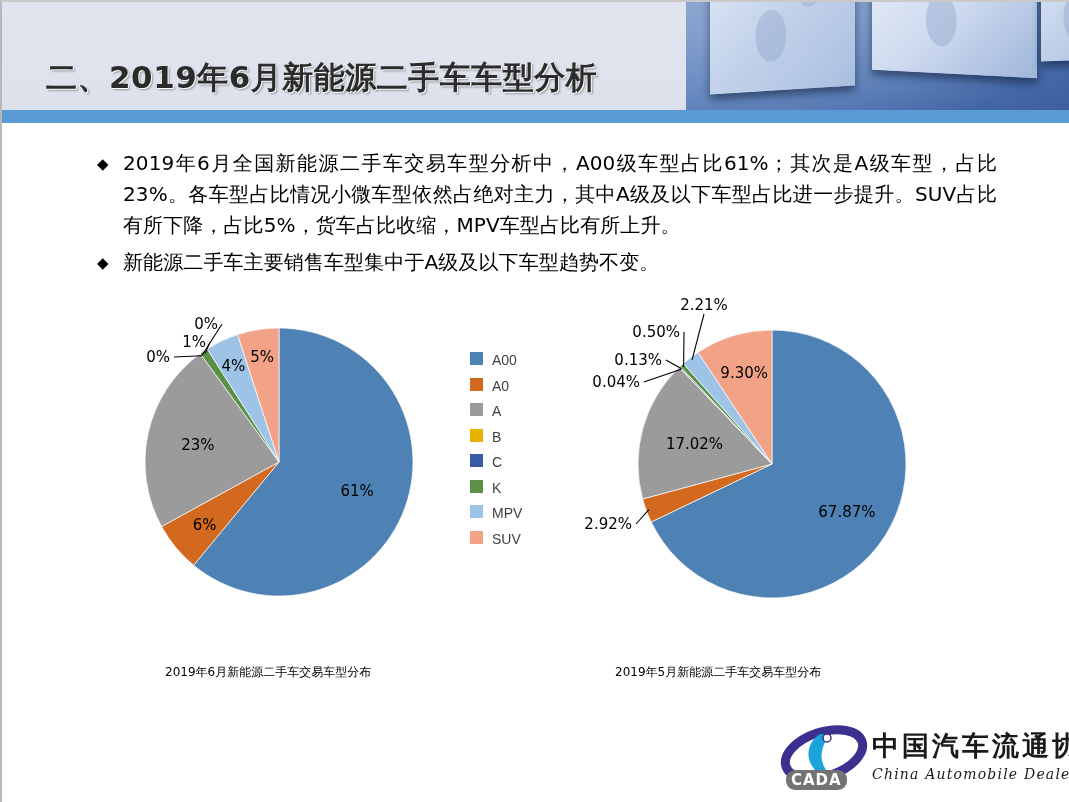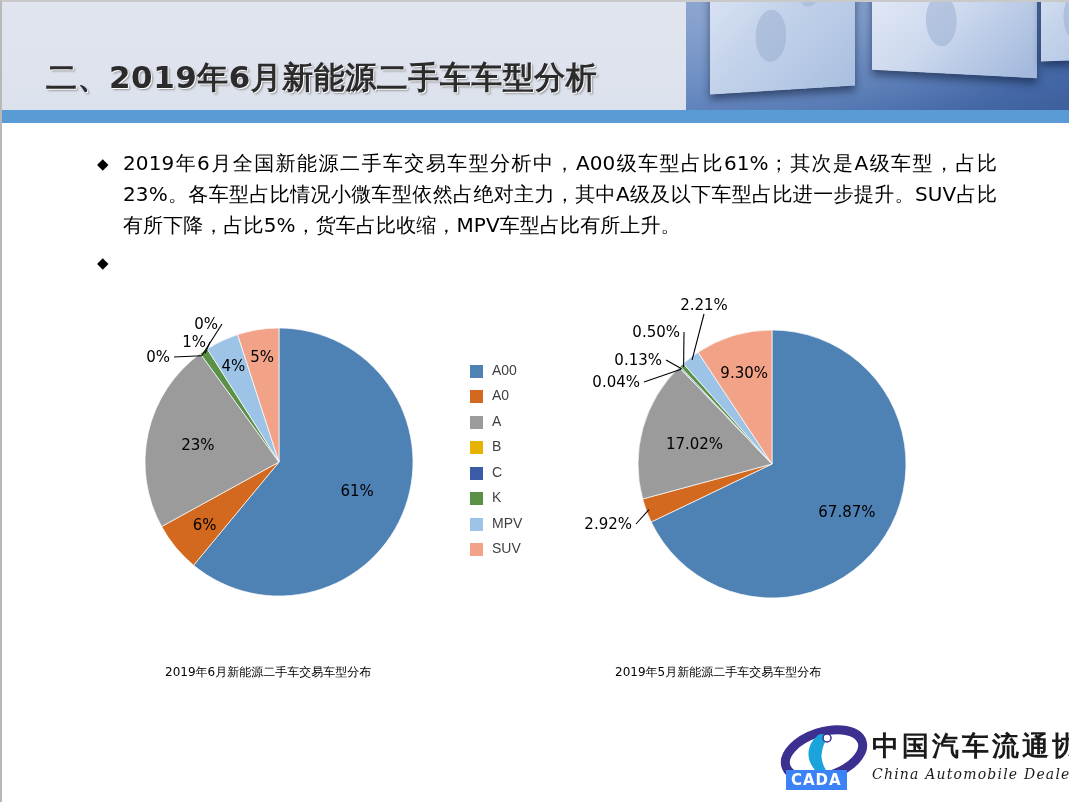--- a/index.html
+++ b/index.html
@@ -80,21 +80,21 @@
   .pie-wrap.right{left:592px;top:8px;}
   svg{display:block;overflow:visible;}
   .slice-label{
     font-family:"DejaVu Sans","Liberation Sans",sans-serif;
     fill:#000;
   }
   .lead{stroke:#000;stroke-width:1.1;fill:none;}
 
   
   .legend{position:absolute;left:468px;top:350px;}
-  .legend-item{display:flex;align-items:flex-end;height:25.5px;}
+  .legend-item{display:flex;align-items:flex-start;height:25.5px;}
   .legend-swatch{width:13px;height:13px;flex:0 0 13px;}
   .legend-label{
     margin-left:9px;font-size:14px;color:#3f3f3f;
     font-family:"Liberation Sans","DejaVu Sans",sans-serif;
   }
 
   
   .caption{
     position:absolute;font-size:12px;color:#000;
     font-family:"DejaVu Sans","Liberation Sans",sans-serif;white-space:nowrap;
@@ -110,22 +110,23 @@
     color:#1a1a1a;letter-spacing:3px;
     font-family:"DejaVu Sans","Liberation Sans",sans-serif;white-space:nowrap;
   }
   .logo-en{
     position:absolute;left:92px;top:42px;font-size:14px;font-style:italic;
     color:#1a1a1a;letter-spacing:1.2px;
     font-family:"DejaVu Serif","Liberation Serif",serif;white-space:nowrap;
   }
   .logo-cada{
     position:absolute;left:6px;top:46px;font-size:15px;font-weight:bold;
-    color:#ffffff;background:#3b82f6;padding:1px 5px;letter-spacing:1px;
+    color:#ffffff;background:#737373;padding:1px 5px;letter-spacing:1px;
     font-family:"DejaVu Sans",sans-serif;
+    border-radius:9px;
   }
 </style>
 </head>
 <body>
 
 <div class="slide">
 
   <div class="header">
     <div class="header-art">
       <div class="cube c1">
@@ -142,20 +143,21 @@
     <div class="header-strip"></div>
   </div>
 
   <div class="bullets">
     <div class="bullet-row">
       <div class="bullet-mark">◆</div>
       <div class="bullet-text">2019年6月全国新能源二手车交易车型分析中，A00级车型占比61%；其次是A级车型，占比23%。各车型占比情况小微车型依然占绝对主力，其中A级及以下车型占比进一步提升。SUV占比有所下降，占比5%，货车占比收缩，MPV车型占比有所上升。</div>
     </div>
     <div class="bullet-row">
       <div class="bullet-mark">◆</div>
+      <div class="bullet-text">新能源二手车主要销售车型集中于A级及以下车型趋势不变。</div>
     </div>
   </div>
 
   <div class="chart-area">
 
     <div class="pie-wrap left">
       <svg id="pie-left" width="330" height="330" viewBox="0 0 330 330">
           <path d="M 165 160 L 165.00 26.00 A 134 134 0 1 1 79.59 263.25 Z" fill="#4e81b4" stroke="#ffffff" stroke-width="0.7"></path>
           <path d="M 165 160 L 79.59 263.25 A 134 134 0 0 1 47.57 224.55 Z" fill="#d2691e" stroke="#ffffff" stroke-width="0.7"></path>
           <path d="M 165 160 L 47.57 224.55 A 134 134 0 0 1 86.24 51.59 Z" fill="#9b9b9b" stroke="#ffffff" stroke-width="0.7"></path>

